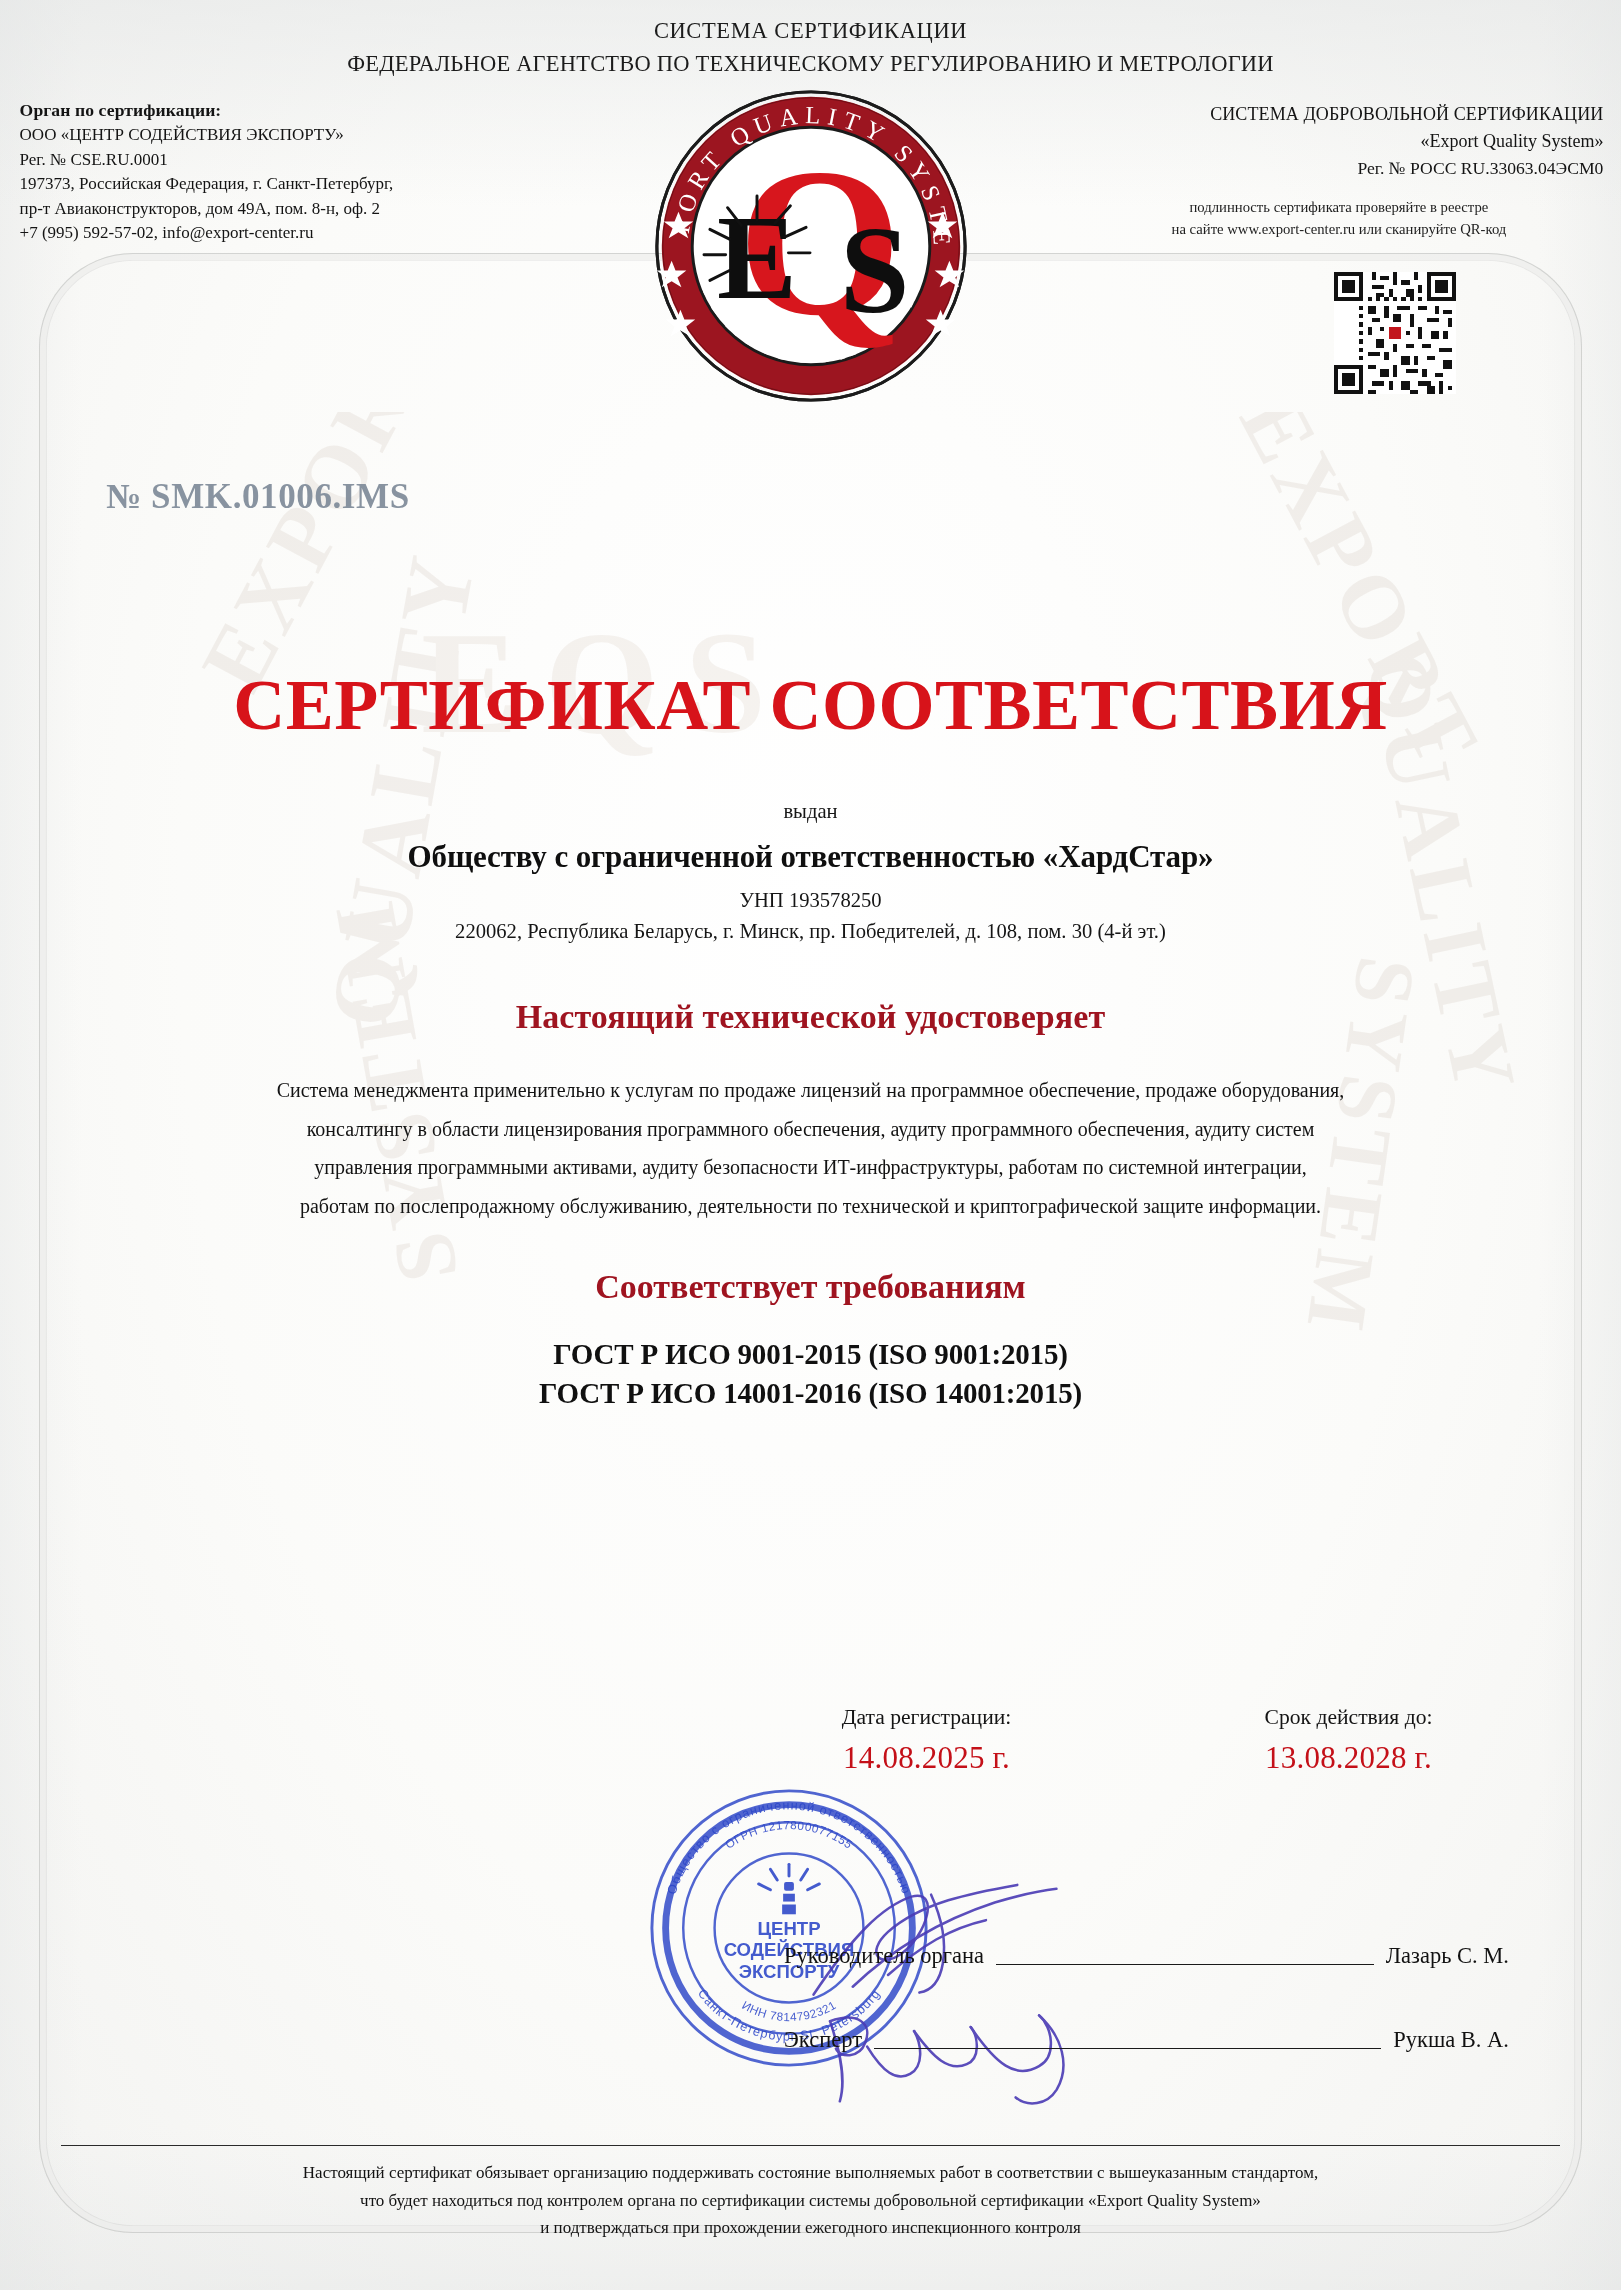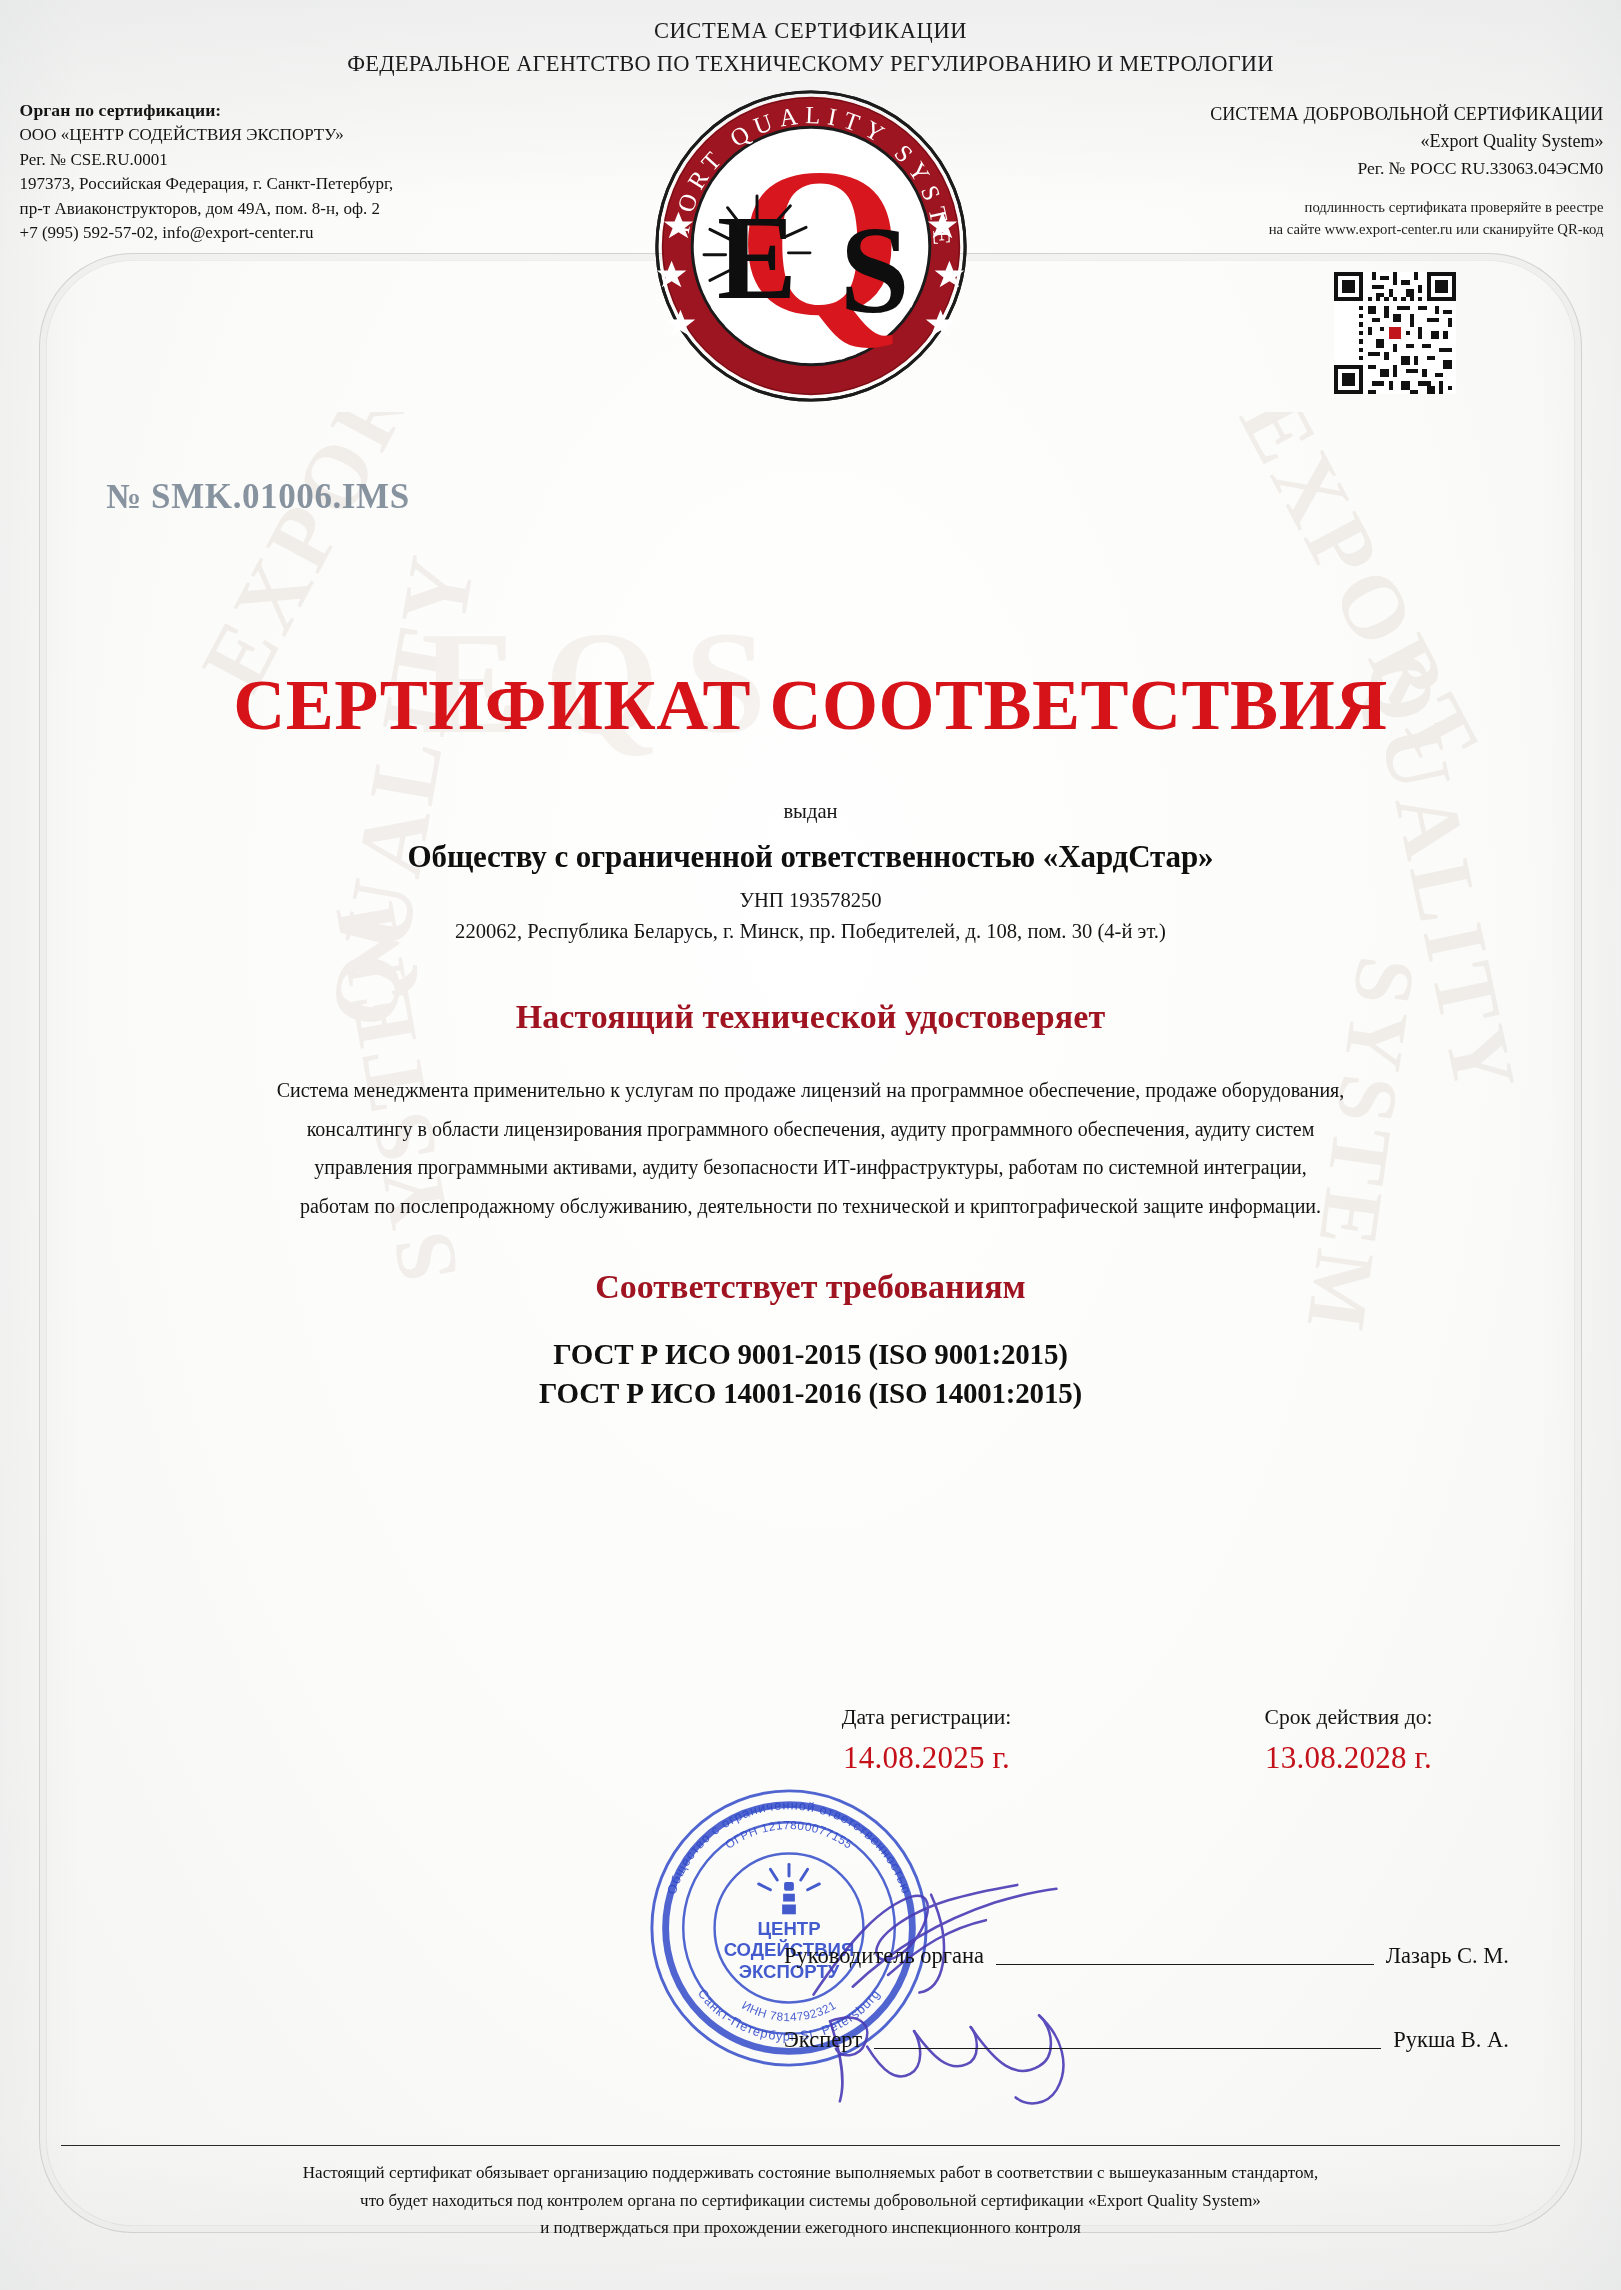--- a/index.html
+++ b/index.html
@@ -128,21 +128,21 @@
     color: #141414;
   }
   .sysblock .l1 { font-size: 18px; letter-spacing: 0.1px; }
   .sysblock .l2 { font-size: 18px; }
   .sysblock .l3 { font-size: 17.6px; }
   .verify {
     position: absolute;
     right: 17.6px;
     top: 196px;
     width: 529px;
-    text-align: right;
+    text-align: center;
     font-size: 14.7px;
     line-height: 1.52;
     color: #1d1d1d;
   }
 
   
   .seal {
     position: absolute;
     left: 50%;
     top: 86px;

